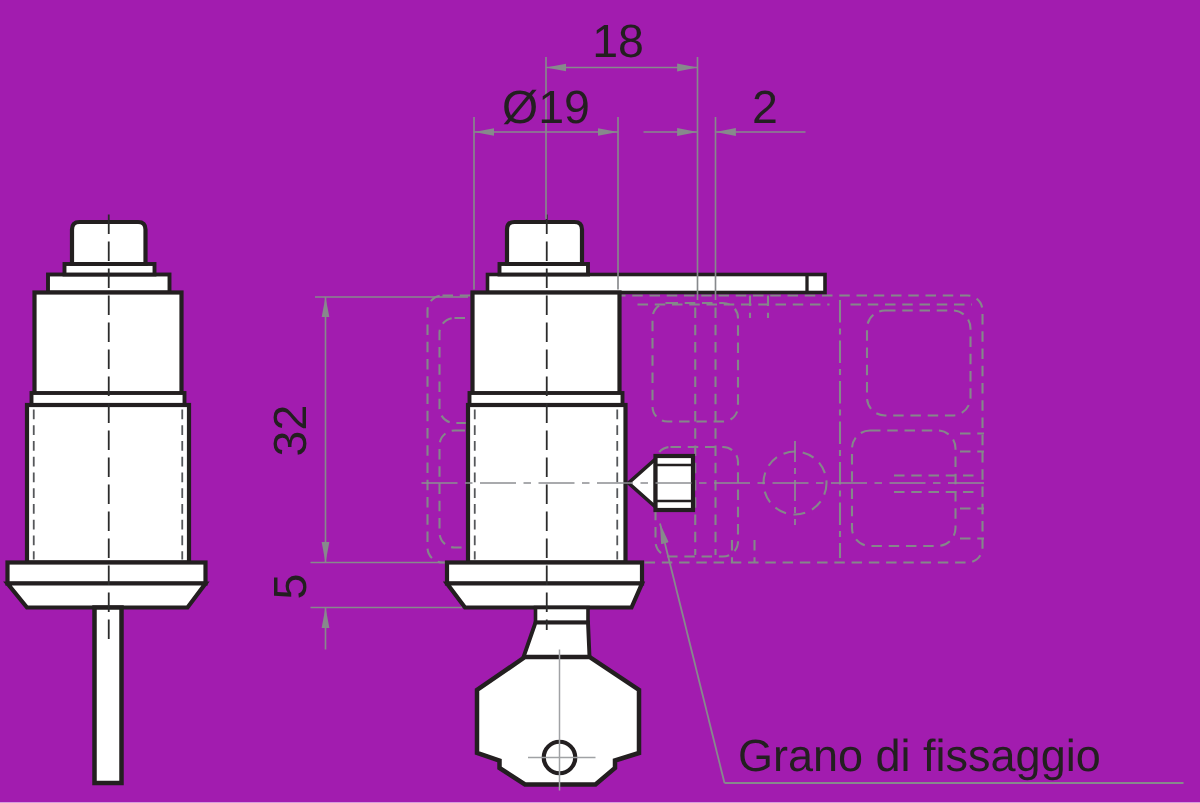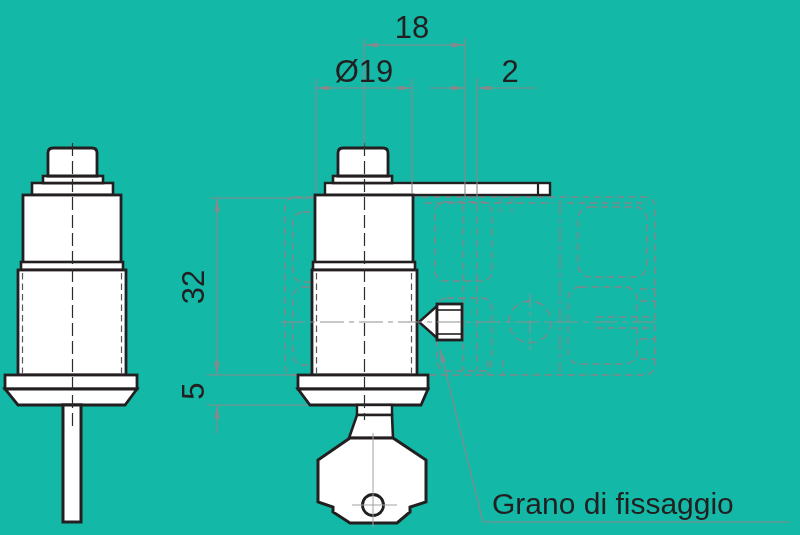--- a/index.html
+++ b/index.html
@@ -1,16 +1,16 @@
 <!DOCTYPE html>
 <html><head>
 <meta charset="utf-8">
 <style>
   html,body{margin:0;padding:0;background:#ffffff;}
-  .canvas{width:800px;height:535px;position:relative;background:#14b8a6;overflow:hidden;
+  .canvas{width:800px;height:535px;position:relative;background:#a21caf;overflow:hidden;
           font-family:"Liberation Sans", sans-serif;}
   svg{display:block;}
   text{font-family:"Liberation Sans", sans-serif; fill:#231f20;}
   .dimtxt{font-size:31px;}
   .lbltxt{font-size:30px;}
 </style>
 </head>
 <body>
 
 <div class="canvas">

